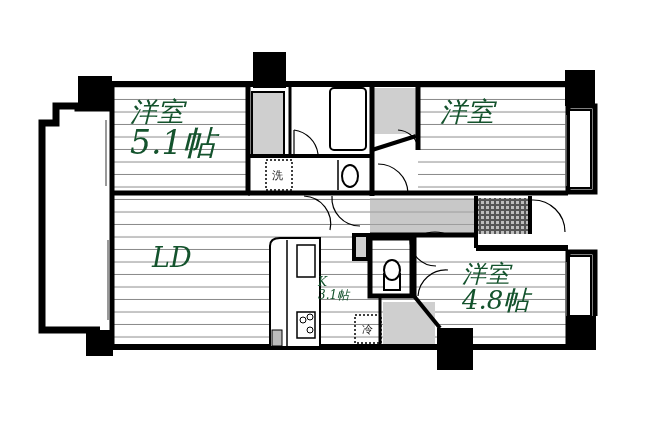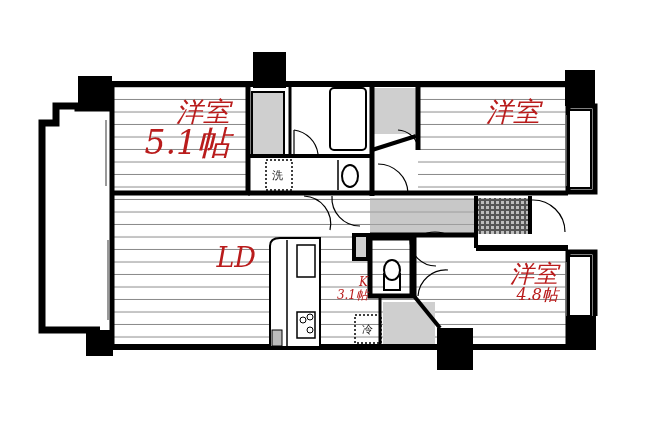--- a/index.html
+++ b/index.html
@@ -1,18 +1,18 @@
 <!DOCTYPE html>
 <html><head>
 <meta charset="utf-8">
 <style>
   html, body { margin:0; padding:0; background:#ffffff; }
   body { width:649px; height:422px; overflow:hidden; position:relative; font-family:"DejaVu Serif", serif; }
   #plan { position:absolute; left:0; top:0; }
-  .label { position:absolute; text-align:right; color:#b91c1c; font-style:italic; font-family:"DejaVu Serif", serif; line-height:1.05; }
+  .label { position:absolute; text-align:left; color:#14532d; font-style:italic; font-family:"DejaVu Serif", serif; line-height:1.05; }
   .room-name { font-size:27px; display:block; }
   .room-size { font-size:33px; display:block; }
   .small { font-size:12px; display:block; }
   .tag { position:absolute; font-size:11px; color:#222; font-family:"DejaVu Sans", sans-serif; }
 </style>
 </head>
 <body>
 
 <svg id="plan" width="649" height="422" viewBox="0 0 649 422" xmlns="http://www.w3.org/2000/svg">
   <defs>
@@ -154,28 +154,28 @@
 
 <div class="label" style="left:130px; top:98px; width:100px;">
   <span class="room-name">洋室</span>
   <span class="room-size">5.1帖</span>
 </div>
 
 <div class="label" style="left:440px; top:98px; width:100px;">
   <span class="room-name">洋室</span>
 </div>
 
-<div class="label" style="left:146px; top:244px; width:110px;">
+<div class="label" style="left:152px; top:244px; width:110px;">
   <span class="room-name">LD</span>
 </div>
 
 <div class="label" style="left:318px; top:276px; width:50px;">
   <span class="small">K</span>
   <span class="small">3.1帖</span>
 </div>
 
 <div class="label" style="left:462px; top:262px; width:96px;">
   <span class="room-name" style="font-size:24px;">洋室</span>
-  <span class="room-size" style="font-size:16px;font-style:italic;">4.8帖</span>
+  <span class="room-size" style="font-size:26px;font-style:italic;">4.8帖</span>
 </div>
 
 <div class="tag" style="left:272px; top:168px;">洗</div>
 <div class="tag" style="left:362px; top:322px;">冷</div>
 
 </body></html>

